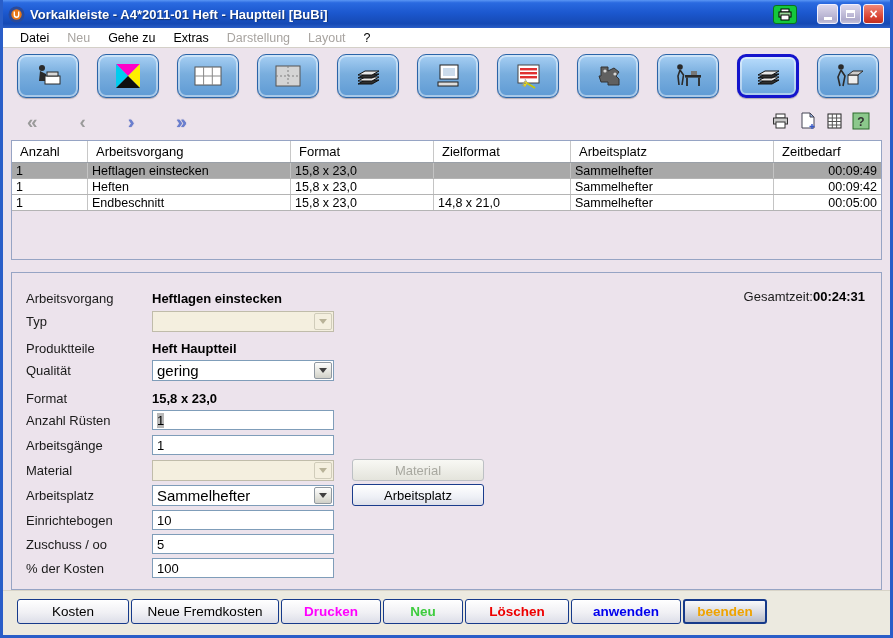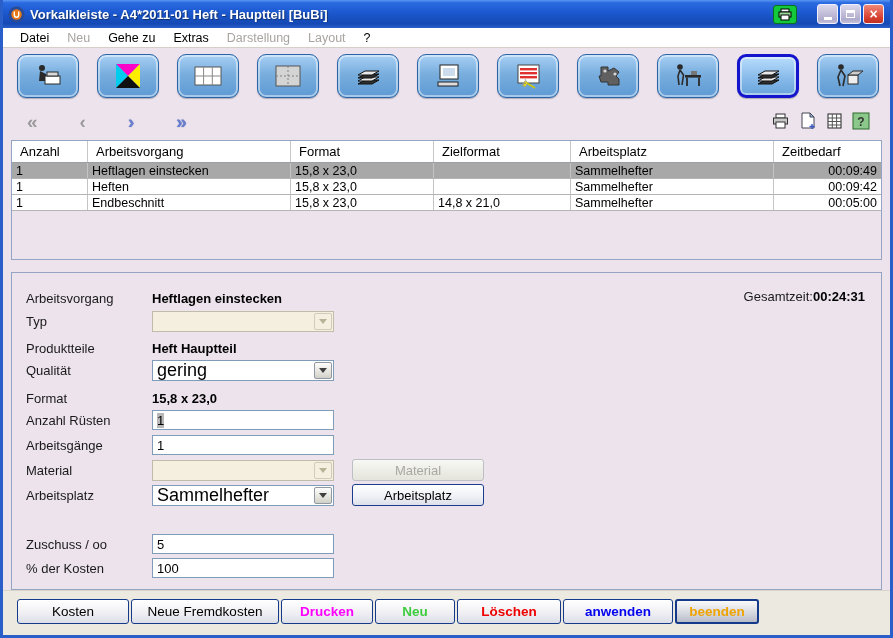--- a/index.html
+++ b/index.html
@@ -85,21 +85,21 @@
     position:relative; margin:12px 8px 0 8px; height:318px; flex:0 0 318px;
     border:1px solid #96a4c4; background:#ece3ec; font-size:13px;
   }
   .frow { position:absolute; left:14px; right:14px; display:flex; align-items:center; height:22px; }
   .flabel { width:126px; flex:0 0 126px; color:#1a1a1a; }
   .fvalue-bold { font-weight:bold; color:#000; }
   .xpselect {
     width:182px; height:21px; border:1px solid #7f9db9; background:#fff;
     display:flex; align-items:center;
   }
-  .xpselect .selval { flex:1 1 auto; padding-left:4px; font-size:18px; color:#000; overflow:hidden; white-space:nowrap; }
+  .xpselect .selval { flex:1 1 auto; padding-left:4px; font-size:15px; color:#000; overflow:hidden; white-space:nowrap; }
   .xpselect .selbtn {
     flex:0 0 18px; height:17px; margin:1px; border:1px solid #9098a0; border-radius:2px;
     background:linear-gradient(180deg,#fdfdfd 0%,#e0e0d8 70%,#d0d0c8 100%);
     display:flex; align-items:center; justify-content:center;
   }
   .xpselect .selbtn::after { content:""; border-left:4px solid transparent; border-right:4px solid transparent; border-top:5px solid #404040; }
   .xpselect.disabled { background:#f4efdf; border-color:#c0bcaa; }
   .xpselect.disabled .selbtn { background:#f4efdf; border-color:#d0ccba; }
   .xpselect.disabled .selbtn::after { border-top-color:#b8b298; }
   .xpinput {
@@ -126,21 +126,21 @@
   .fbtn {
     height:25px; border-radius:3px; border:1px solid #163a8a;
     background:linear-gradient(180deg,#ffffff 0%,#f0f0f4 55%,#dcdee8 100%);
     display:flex; align-items:center; justify-content:center;
     font-size:13.5px; color:#000;
   }
   .fbtn.bold { font-weight:bold; }
   .c-magenta { color:#ff00ff; } .c-green { color:#3ecc3e; } .c-red { color:#ee0000; }
   .c-blue { color:#0000ee; } .c-orange { color:#efa300; }
   .fbtn.default { background:linear-gradient(180deg,#fafafa 0%,#d8dae2 55%,#b8bcc8 100%); border-width:2px; }
-  .w1{width:112px}.w2{width:148px}.w3{width:92px}.w4{width:80px}.w5{width:104px}.w6{width:110px}.w7{width:84px}
+  .w1{width:112px}.w2{width:148px}.w3{width:100px}.w4{width:80px}.w5{width:104px}.w6{width:110px}.w7{width:84px}
 
   svg { display:block; }
 </style>
 </head>
 <body>
 
 <div class="window">
 
   <div class="titlebar">
     <svg class="app-icon" viewBox="0 0 17 17">
@@ -391,20 +391,24 @@
 
     <div class="frow" style="top:211px;">
       <span class="flabel">Arbeitsplatz</span>
       <div class="xpselect">
         <span class="selval">Sammelhefter</span>
         <span class="selbtn"></span>
       </div>
       <div class="sidebtn enabled">Arbeitsplatz</div>
     </div>
 
+    <div class="frow" style="top:236px;">
+      <span class="flabel">Einrichtebogen</span>
+      <input class="xpinput" value="10" style="">
+    </div>
 
     <div class="frow" style="top:260px;">
       <span class="flabel">Zuschuss / oo</span>
       <input class="xpinput" value="5" style="">
     </div>
 
     <div class="frow" style="top:284px;">
       <span class="flabel">% der Kosten</span>
       <input class="xpinput" value="100" style="">
     </div>

